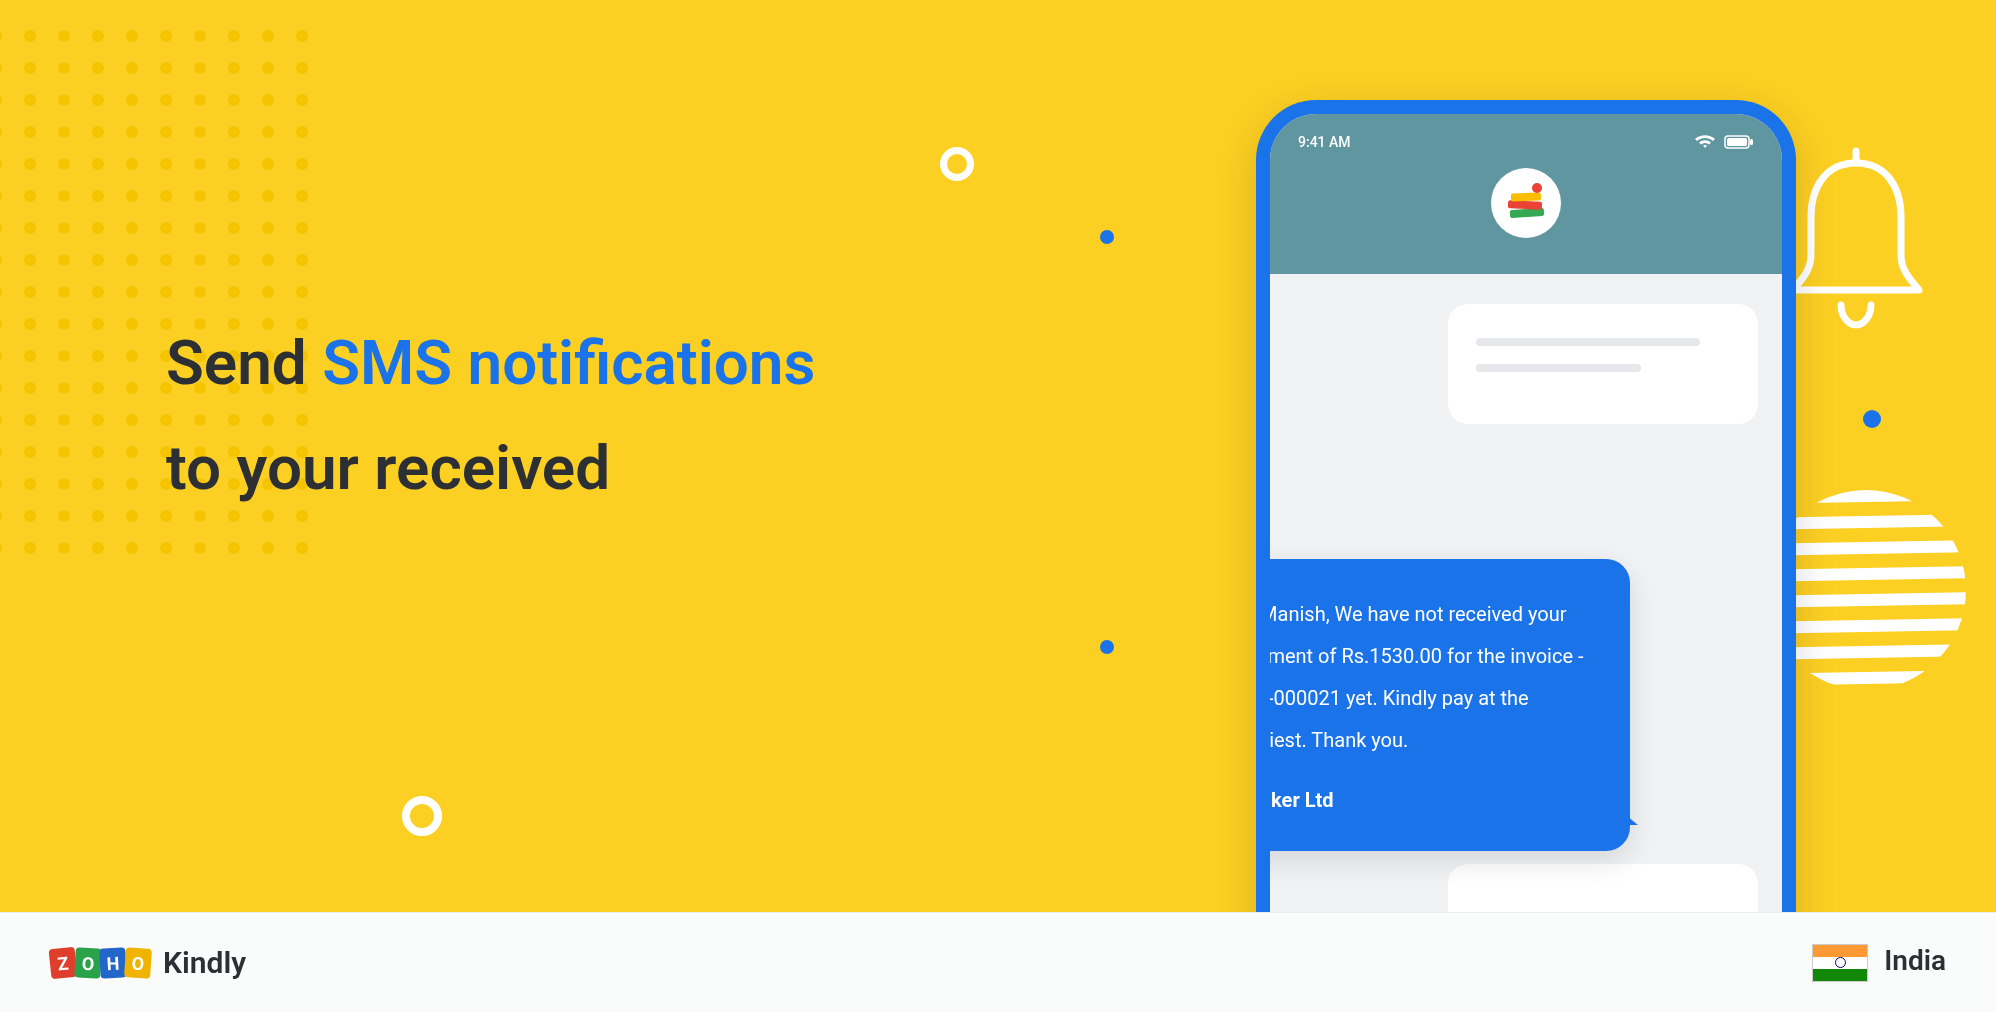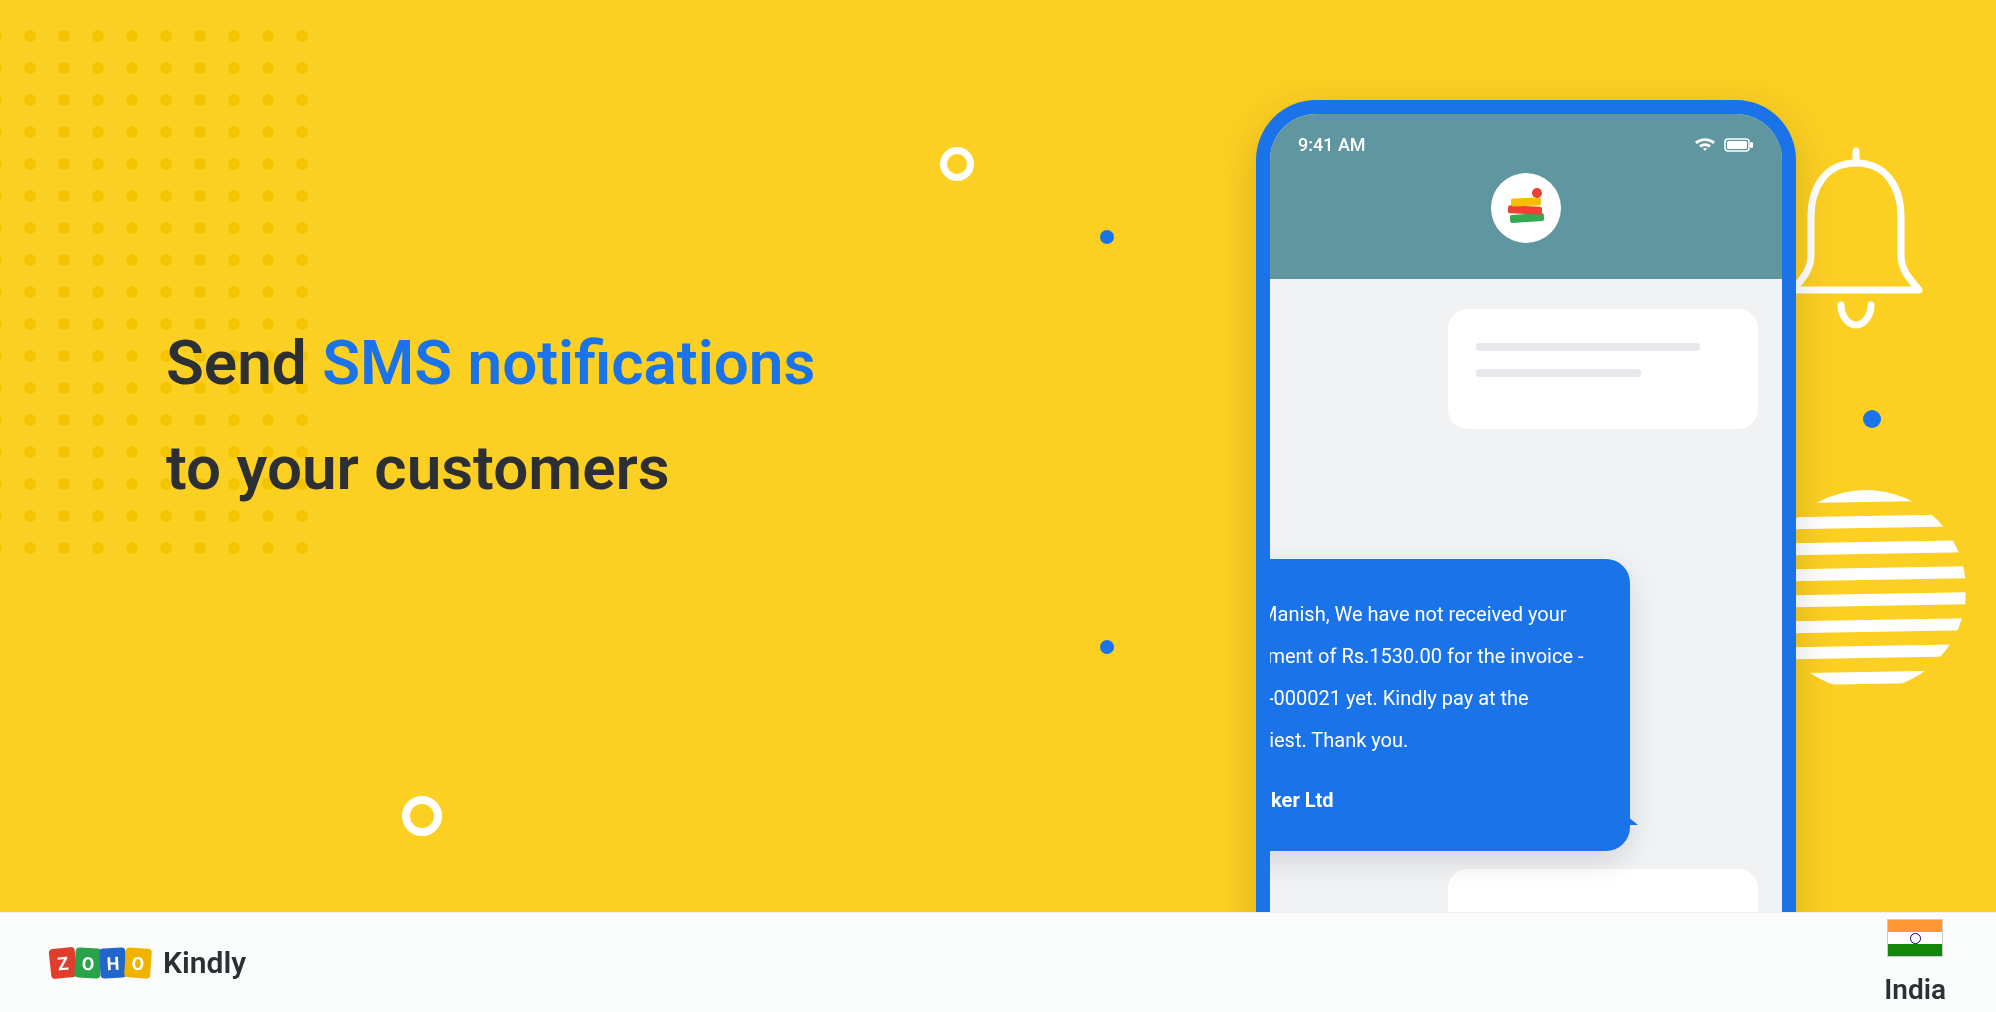--- a/index.html
+++ b/index.html
@@ -13,21 +13,21 @@
   .dot-pattern .drow { display: flex; margin-bottom: 20px; }
   .dot-pattern .ddot { width: 12px; height: 12px; border-radius: 50%; background: #f5c400; margin-right: 22px; }
 
   
   .headline { position: absolute; left: 166px; top: 310px; font-size: 62px; line-height: 1.7; font-weight: 600; color: #2c2f33; }
   .headline .accent { color: #1a73e8; }
 
   
   .phone { position: absolute; right: 200px; top: 100px; width: 540px; height: 900px; background: #f1f2f4; border: 14px solid #1a73e8; border-radius: 60px 60px 0 0; box-shadow: 0 12px 40px rgba(0,0,0,0.15); border-bottom: none; overflow: hidden; }
   .phone-header { background: #5f96a0; text-align: center; padding: 20px 0 22px; position: relative; }
-  .status-bar { display: flex; align-items: center; justify-content: space-between; padding: 0 28px 18px; font-size: 18px; color: #ffffff; font-weight: 500; }
+  .status-bar { display: flex; align-items: center; justify-content: space-between; padding: 0 28px 18px; font-size: 14px; color: #ffffff; font-weight: 500; }
   .status-right { display: flex; align-items: center; gap: 8px; }
   .wifi-icon svg, .battery-icon svg { display: block; }
   .avatar { width: 70px; height: 70px; border-radius: 50%; background: #ffffff; margin: 0 auto 14px; display: flex; align-items: center; justify-content: center; }
   .avatar-inner { width: 40px; height: 40px; position: relative; }
   .sender { color: #ffffff; font-size: 18px; letter-spacing: 1px; font-weight: 500; }
 
   .chat-area { padding: 30px 24px; }
   .bubble-gray { background: #ffffff; border-radius: 20px; width: 310px; height: 120px; margin-left: auto; margin-bottom: 20px; padding: 34px 28px; }
   .gray-line { height: 8px; background: #e5e7ea; border-radius: 4px; margin-bottom: 18px; }
   .gray-line.short { width: 65%; }
@@ -58,21 +58,21 @@
   
   .logo { display: flex; align-items: center; gap: 2px; }
   .logo-tiles { display: flex; gap: 2px; }
   .tile { width: 26px; height: 30px; border-radius: 4px; display: flex; align-items: center; justify-content: center; color: #fff; font-weight: 700; font-size: 18px; transform: rotate(-4deg); }
   .tile:nth-child(1){ background:#e03e2d; transform: rotate(-6deg); }
   .tile:nth-child(2){ background:#2aa24a; transform: rotate(3deg); margin-left:-3px; }
   .tile:nth-child(3){ background:#2266cc; transform: rotate(-3deg); margin-left:-3px; }
   .tile:nth-child(4){ background:#f0b400; transform: rotate(4deg); margin-left:-3px; }
   .logo-text { font-size: 30px; font-weight: 600; color: #2c2f33; margin-left: 10px; }
 
-  .locale { display: flex; align-items: center; gap: 16px; flex-direction: column; }
+  .locale { display: flex; gap: 16px; }
   .flag { width: 56px; height: 38px; border: 1px solid #ccc; display: flex; flex-direction: column; }
   .flag .band { flex: 1; }
   .flag .o { background: #ff9933; }
   .flag .w { background: #ffffff; display: flex; align-items: center; justify-content: center; }
   .flag .w .chakra { width: 11px; height: 11px; border: 1.5px solid #000080; border-radius: 50%; }
   .flag .g { background: #138808; }
   .locale-text { font-size: 28px; font-weight: 600; color: #2c2f33; }
 
   
   .book { position: absolute; width: 34px; height: 8px; border-radius: 2px; }
@@ -314,21 +314,21 @@
     <div class="bell">
       <svg width="170" height="190" viewBox="0 0 170 190" fill="none" stroke="#ffffff" stroke-width="7" stroke-linecap="round" stroke-linejoin="round">
         <path d="M85 18 C55 18 40 42 40 72 L40 110 C40 126 30 135 22 145 L148 145 C140 135 130 126 130 110 L130 72 C130 42 115 18 85 18 Z"></path>
         <line x1="85" y1="18" x2="85" y2="6"></line>
         <path d="M70 160 C70 172 78 180 85 180 C92 180 100 172 100 160"></path>
       </svg>
     </div>
 
     <div class="headline">
       <span>Send </span><span class="accent">SMS notifications</span><br>
-      <span>to your customers</span><br>
+      <span>to your received</span><br>
     </div>
 
     <div class="phone">
       <div class="phone-header">
         <div class="status-bar">
           <span>9:41 AM</span>
           <span class="status-right">
             <span class="wifi-icon">
               <svg width="22" height="16" viewBox="0 0 22 16" fill="#ffffff">
                   <path d="M11 14 L13 11.5 C12 10.8 10 10.8 9 11.5 Z M5 8.5 C8.5 5.5 13.5 5.5 17 8.5 L15 10.5 C12.5 8.5 9.5 8.5 7 10.5 Z M1 5 C6.5 0 15.5 0 21 5 L19 7 C14.5 3 7.5 3 3 7 Z"></path>

